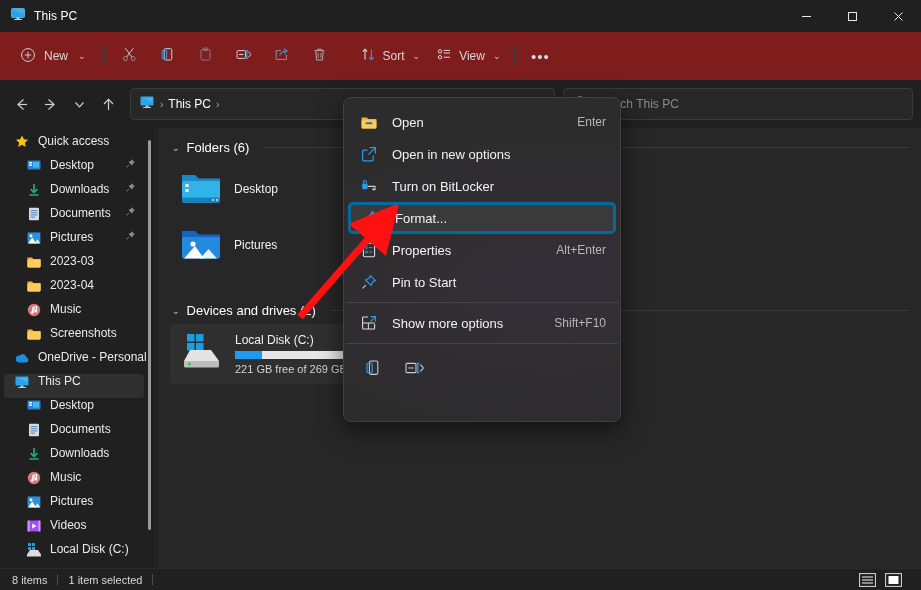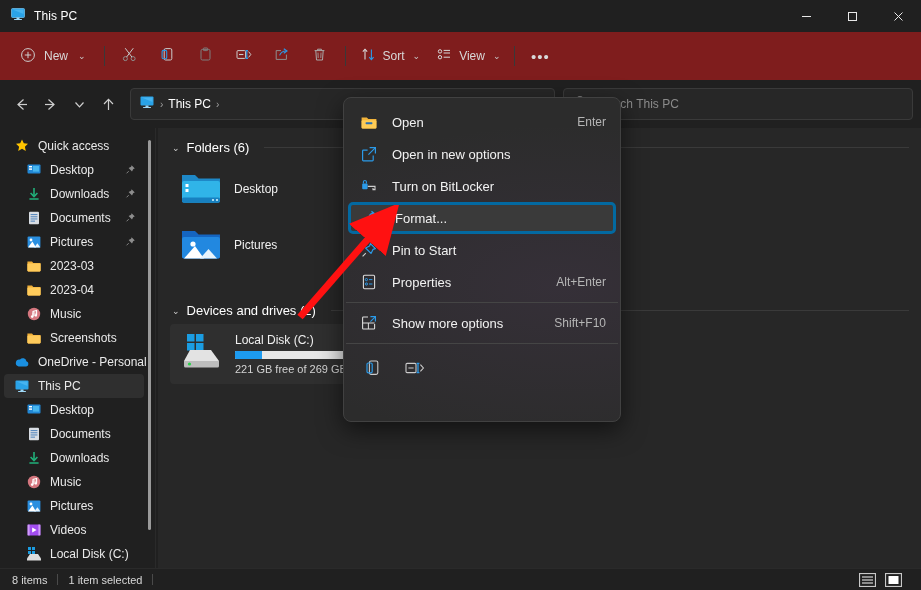--- a/index.html
+++ b/index.html
@@ -62,21 +62,21 @@
     display: flex; align-items: center; padding: 0 10px; gap: 7px;
   }
   .search-ph { font-size: 12px; color: #8b8b8b; }
 
   
   .sidebar {
     position: absolute; top: 128px; left: 0; width: 148px; height: 443px;
     background: #202020; overflow: hidden;
   }
   .nav-item {
-    display: flex; align-items: center; height: 24px;
+    display: flex; height: 24px;
     margin: 0 4px; padding-left: 10px; border-radius: 4px; gap: 8px;
     position: relative;
   }
   .nav-item.sel { background: #2f2f2f; }
   .nav-item.indent2 { padding-left: 22px; }
   .nav-label { font-size: 12px; color: #eaeaea; white-space: nowrap; }
   .pin { position: absolute; right: 8px; color: #8d8d8d; font-size: 10px; }
   .nav-ico { width: 16px; height: 16px; flex: 0 0 16px; position: relative; }
   .sb-scroll {
     position: absolute; left: 148px; top: 140px; width: 3px; height: 390px;
@@ -654,40 +654,40 @@
         </svg>
       </span>
       <span class="ctx-label">Format...</span>
       <span class="ctx-accel"></span>
     </div>
 
 
     <div class="ctxitem">
       <span class="ctx-ico">
         <svg width="18" height="18" viewBox="0 0 18 18">
-          <path d="M10.4 2.6 L15.4 7.6 L13 8.4 L11 12.4 L5.6 7 L9.6 5 Z" fill="none" stroke="#2b9ae8" stroke-width="1.2" stroke-linejoin="round"></path>
-          <line x1="5.8" y1="12.2" x2="2.6" y2="15.4" stroke="#cfcfcf" stroke-width="1.1"></line>
-        </svg>
-      </span>
-      <span class="ctx-label">Pin to Start</span>
-      <span class="ctx-accel"></span>
-    </div>
-
-    <div class="ctxitem">
-      <span class="ctx-ico">
-        <svg width="18" height="18" viewBox="0 0 18 18">
           <rect x="3.4" y="2.2" width="11.2" height="13.6" rx="1.2" fill="none" stroke="#dcdcdc" stroke-width="1.1"></rect>
           <circle cx="6.4" cy="6.6" r="1.1" fill="none" stroke="#2b9ae8" stroke-width="1"></circle>
           <circle cx="6.4" cy="11" r="1.1" fill="none" stroke="#2b9ae8" stroke-width="1"></circle>
           <line x1="9" y1="6.6" x2="12.4" y2="6.6" stroke="#2b9ae8" stroke-width="1"></line>
           <line x1="9" y1="11" x2="12.4" y2="11" stroke="#2b9ae8" stroke-width="1"></line>
         </svg>
       </span>
       <span class="ctx-label">Properties</span>
       <span class="ctx-accel">Alt+Enter</span>
+    </div>
+
+    <div class="ctxitem">
+      <span class="ctx-ico">
+        <svg width="18" height="18" viewBox="0 0 18 18">
+          <path d="M10.4 2.6 L15.4 7.6 L13 8.4 L11 12.4 L5.6 7 L9.6 5 Z" fill="none" stroke="#2b9ae8" stroke-width="1.2" stroke-linejoin="round"></path>
+          <line x1="5.8" y1="12.2" x2="2.6" y2="15.4" stroke="#cfcfcf" stroke-width="1.1"></line>
+        </svg>
+      </span>
+      <span class="ctx-label">Pin to Start</span>
+      <span class="ctx-accel"></span>
     </div>
 
     <div class="ctx-div"></div>
 
     <div class="ctxitem">
       <span class="ctx-ico">
         <svg width="18" height="18" viewBox="0 0 18 18">
           <path d="M8 3 H3.4 a.8 .8 0 0 0 -.8 .8 V14.2 a.8 .8 0 0 0 .8 .8 H13.8 a.8 .8 0 0 0 .8 -.8 V10" fill="none" stroke="#dcdcdc" stroke-width="1.1"></path>
           <line x1="2.6" y1="9" x2="14.6" y2="9" stroke="#dcdcdc" stroke-width="1"></line>
           <line x1="8.4" y1="9" x2="8.4" y2="15" stroke="#dcdcdc" stroke-width="1"></line>

